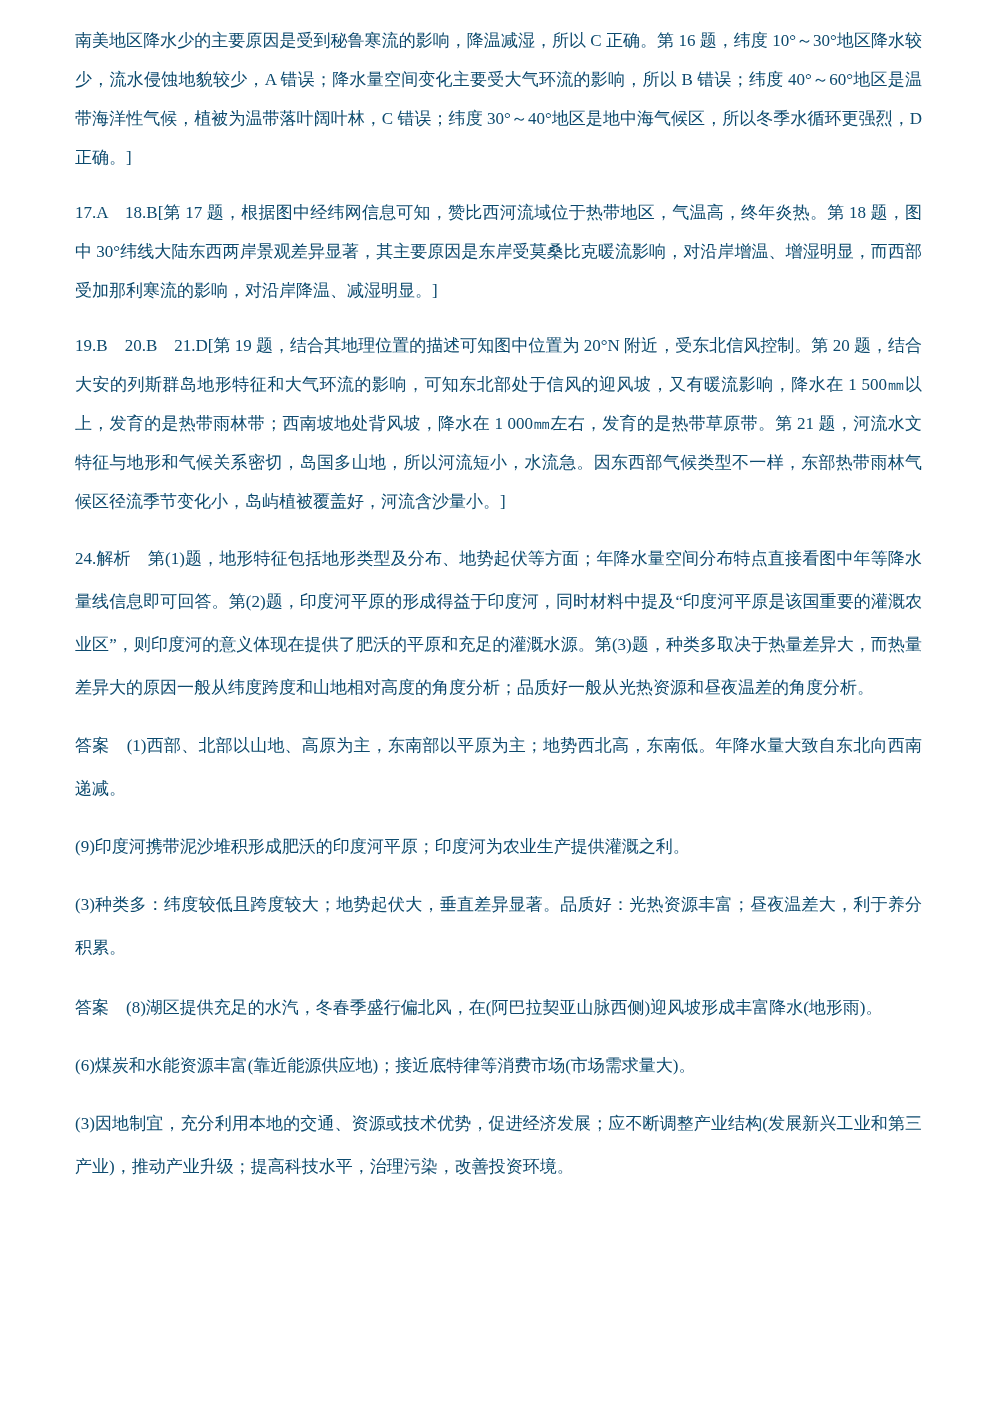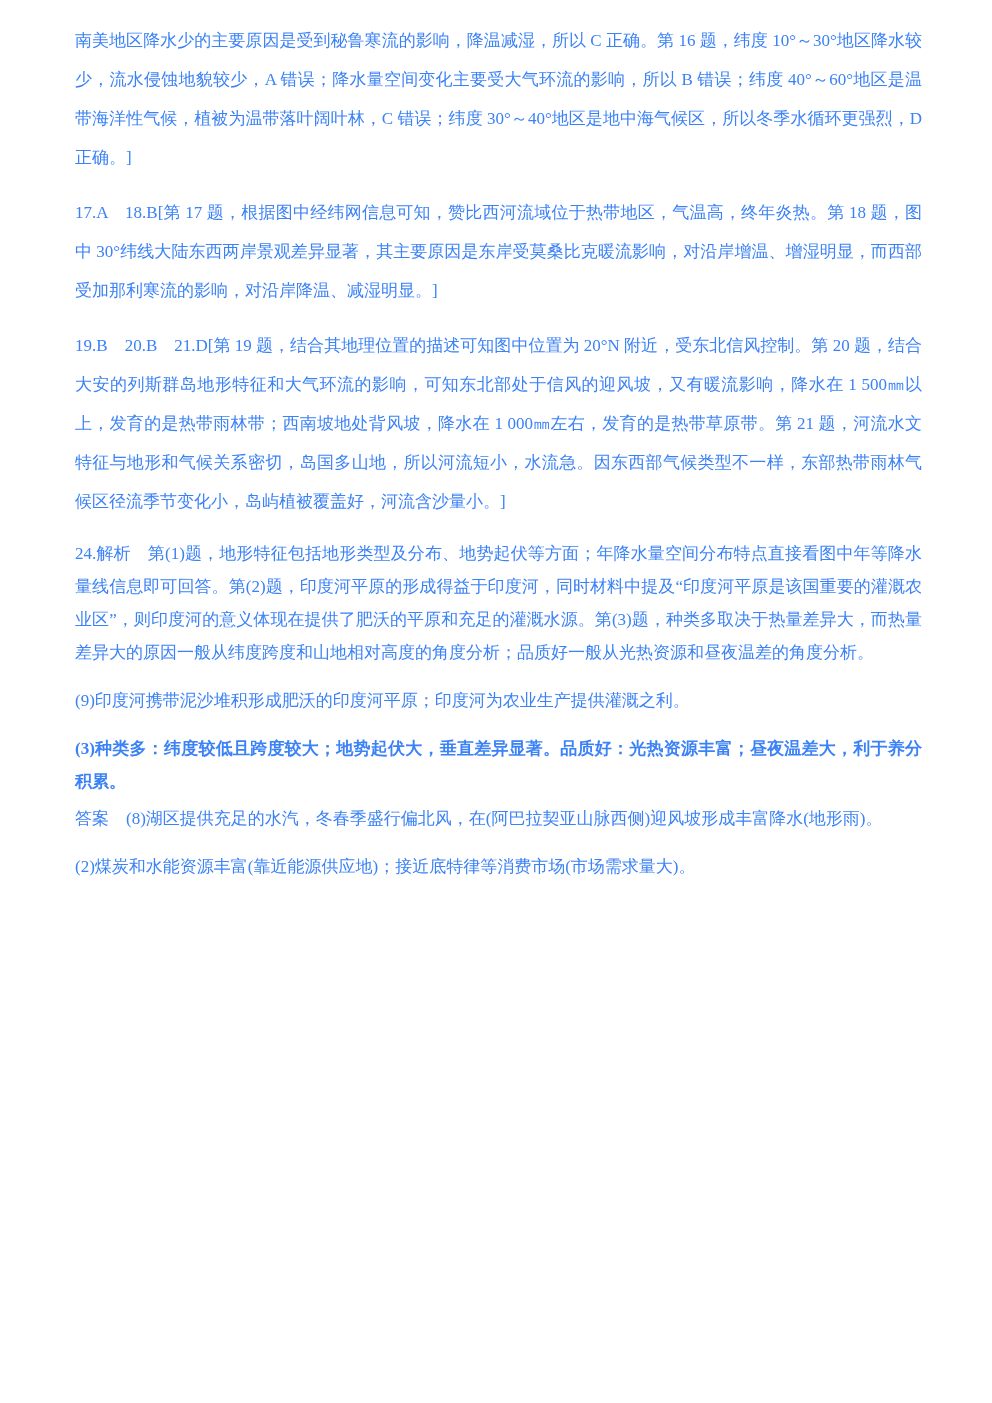--- a/index.html
+++ b/index.html
@@ -6,63 +6,64 @@
     margin: 0;
     padding: 0;
     background: #ffffff;
   }
   .page {
     width: 992px;
     height: 1403px;
     box-sizing: border-box;
     padding: 21px 70px 0 75px;
     background: #ffffff;
-    color: #3b82f6;
+    color: #0c4a6e;
     font-family: "Liberation Serif", "DejaVu Serif", serif;
     font-size: 17px;
     overflow: hidden;
   }
   .para {
     margin: 0;
     text-align: justify;
     text-justify: inter-character;
     word-break: break-all;
     overflow-wrap: anywhere;
   }
   
   .para.wide {
     line-height: 39px;
     margin-bottom: 16px;
   }
   
   .para.tight {
-    line-height: 33px;
+    line-height: 43px;
     margin-bottom: 15px;
   }
   .para.tail {
-    margin-bottom: 4px;
-    font-weight: bold;
+    margin-bottom: 17px;
   }
 </style>
 </head>
 <body>
 
 <main class="page">
   <p class="para wide">南美地区降水少的主要原因是受到秘鲁寒流的影响，降温减湿，所以 C 正确。第 16 题，纬度 10°～30°地区降水较少，流水侵蚀地貌较少，A 错误；降水量空间变化主要受大气环流的影响，所以 B 错误；纬度 40°～60°地区是温带海洋性气候，植被为温带落叶阔叶林，C 错误；纬度 30°～40°地区是地中海气候区，所以冬季水循环更强烈，D 正确。]</p>
 
   <p class="para wide">17.A　18.B[第 17 题，根据图中经纬网信息可知，赞比西河流域位于热带地区，气温高，终年炎热。第 18 题，图中 30°纬线大陆东西两岸景观差异显著，其主要原因是东岸受莫桑比克暖流影响，对沿岸增温、增湿明显，而西部受加那利寒流的影响，对沿岸降温、减湿明显。]</p>
 
   <p class="para wide">19.B　20.B　21.D[第 19 题，结合其地理位置的描述可知图中位置为 20°N 附近，受东北信风控制。第 20 题，结合大安的列斯群岛地形特征和大气环流的影响，可知东北部处于信风的迎风坡，又有暖流影响，降水在 1 500㎜以上，发育的是热带雨林带；西南坡地处背风坡，降水在 1 000㎜左右，发育的是热带草原带。第 21 题，河流水文特征与地形和气候关系密切，岛国多山地，所以河流短小，水流急。因东西部气候类型不一样，东部热带雨林气候区径流季节变化小，岛屿植被覆盖好，河流含沙量小。]</p>
 
 
   <p class="para tight">24.解析　第(1)题，地形特征包括地形类型及分布、地势起伏等方面；年降水量空间分布特点直接看图中年等降水量线信息即可回答。第(2)题，印度河平原的形成得益于印度河，同时材料中提及“印度河平原是该国重要的灌溉农业区”，则印度河的意义体现在提供了肥沃的平原和充足的灌溉水源。第(3)题，种类多取决于热量差异大，而热量差异大的原因一般从纬度跨度和山地相对高度的角度分析；品质好一般从光热资源和昼夜温差的角度分析。</p>
 
+  <p class="para tight">答案　(1)西部、北部以山地、高原为主，东南部以平原为主；地势西北高，东南低。年降水量大致自东北向西南递减。</p>
 
   <p class="para tight">(9)印度河携带泥沙堆积形成肥沃的印度河平原；印度河为农业生产提供灌溉之利。</p>
 
   <p class="para tight tail">(3)种类多：纬度较低且跨度较大；地势起伏大，垂直差异显著。品质好：光热资源丰富；昼夜温差大，利于养分积累。</p>
 
 
   <p class="para tight">答案　(8)湖区提供充足的水汽，冬春季盛行偏北风，在(阿巴拉契亚山脉西侧)迎风坡形成丰富降水(地形雨)。</p>
 
-  <p class="para tight">(2)煤炭和水能资源丰富(靠近能源供应地)；接近底特律等消费市场(市场需求量大)。</p>
+  <p class="para tight">(6)煤炭和水能资源丰富(靠近能源供应地)；接近底特律等消费市场(市场需求量大)。</p>
 
+  <p class="para tight">(3)因地制宜，充分利用本地的交通、资源或技术优势，促进经济发展；应不断调整产业结构(发展新兴工业和第三产业)，推动产业升级；提高科技水平，治理污染，改善投资环境。</p>
 </main>
 
 </body></html>

